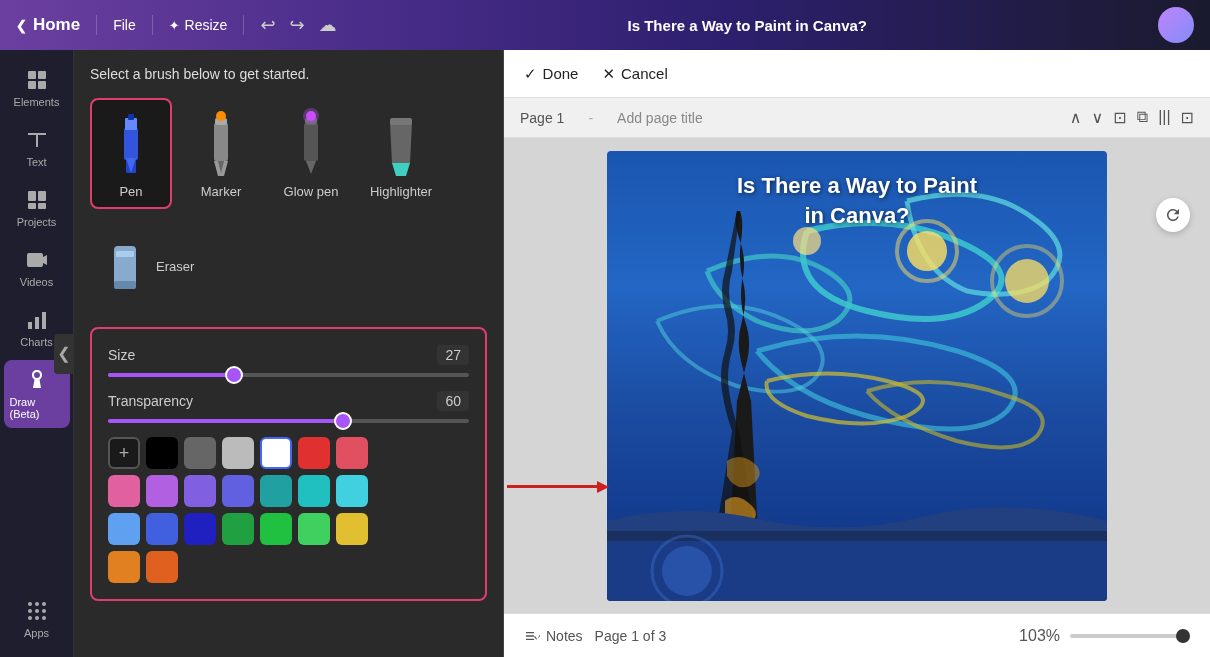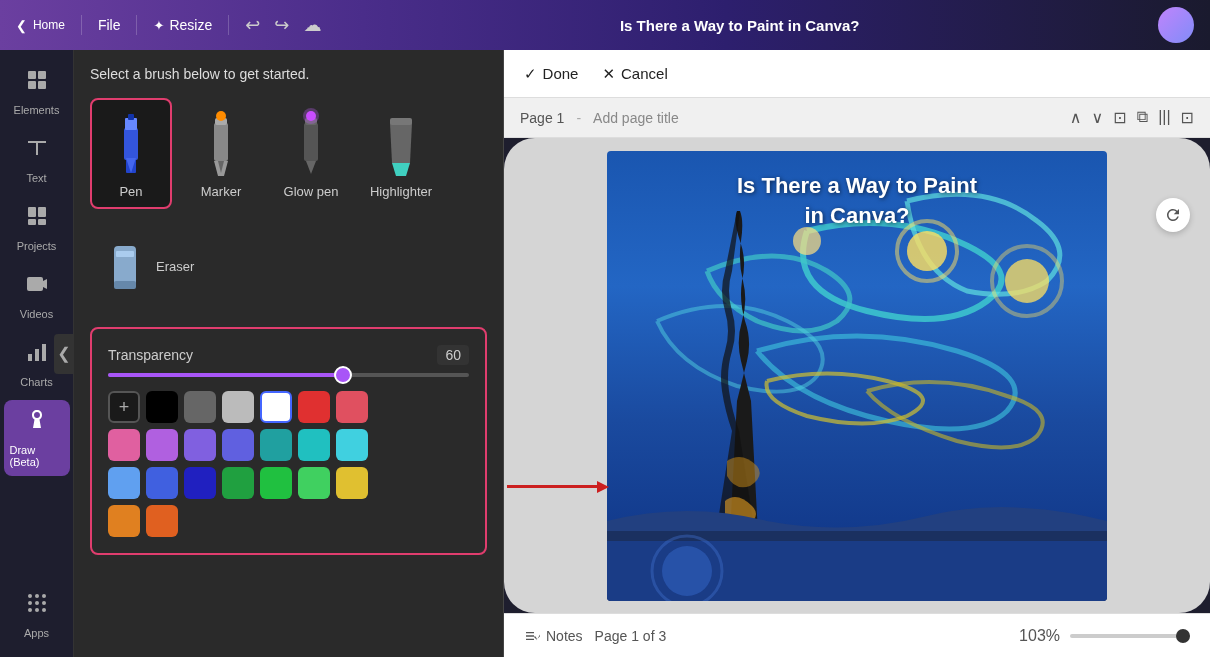--- a/index.html
+++ b/index.html
@@ -6,40 +6,40 @@
     body { font-family: 'Segoe UI', Arial, sans-serif; background: #1e1e2e; color: #fff; width: 1210px; height: 657px; overflow: hidden; display: flex; flex-direction: column; }
 
     
     .topbar {
       height: 50px;
       background: linear-gradient(90deg, #6b3fa0 0%, #4a2d8a 30%, #2d1f6e 60%, #1a1a2e 100%);
       display: flex; align-items: center; padding: 0 16px; gap: 20px;
       flex-shrink: 0;
     }
     .topbar-left { display: flex; align-items: center; gap: 16px; }
-    .topbar-home { display: flex; align-items: center; gap: 6px; font-weight: 400; font-size: 12px; color: #fff; cursor: pointer; }
+    .topbar-home { display: flex; align-items: center; gap: 6px; font-weight: 700; font-size: 17px; color: #fff; cursor: pointer; }
     .topbar-home::before { content: '❮'; font-size: 13px; }
     .topbar-file { font-size: 14px; color: #fff; cursor: pointer; }
     .topbar-resize { display: flex; align-items: center; gap: 5px; font-size: 14px; color: #fff; cursor: pointer; }
     .topbar-icons { display: flex; align-items: center; gap: 14px; }
     .topbar-icon { color: #ccc; font-size: 18px; cursor: pointer; }
     .topbar-center { flex: 1; text-align: center; font-size: 15px; font-weight: 600; color: #fff; }
     .topbar-right { display: flex; align-items: center; gap: 10px; }
     .avatar-circle { width: 36px; height: 36px; border-radius: 50%; background: linear-gradient(135deg, #c084fc, #818cf8); }
 
     
     .main-layout { display: flex; flex: 1; overflow: hidden; }
 
     
     .sidebar-icons {
       width: 74px; background: #1e1e2e; display: flex; flex-direction: column; align-items: center;
       padding: 10px 0; gap: 4px; border-right: 1px solid #333; flex-shrink: 0;
     }
     .sidebar-icon-item {
-      display: flex; flex-direction: column; align-items: center; gap: 12px;
+      display: flex; flex-direction: column; align-items: center; gap: 4px;
       padding: 8px 6px; border-radius: 8px; cursor: pointer; width: 66px; color: #aaa; font-size: 11px;
     }
     .sidebar-icon-item.active { background: #6b3fa0; color: #fff; }
     .sidebar-icon-item svg { width: 24px; height: 24px; }
 
     
     .brush-panel {
       width: 430px; background: #2a2a2a; flex-shrink: 0; overflow-y: auto;
       padding: 16px; border-right: 1px solid #444;
     }
@@ -106,28 +106,28 @@
       height: 48px; background: #fff; border-bottom: 1px solid #ddd;
       display: flex; align-items: center; padding: 0 20px; gap: 24px;
     }
     .action-btn { display: flex; align-items: center; gap: 6px; font-size: 15px; cursor: pointer; color: #333; }
     .action-btn.done { color: #222; }
     .action-btn.cancel { color: #222; }
 
     
     .page-toolbar {
       height: 40px; background: #f0f0f0; border-bottom: 1px solid #ddd;
-      display: flex; align-items: center; padding: 12px 16px; gap: 12px;
+      display: flex; align-items: center; padding: 12px 16px; gap: 24px;
     }
     .page-title-text { font-size: 14px; color: #555; }
     .page-title-add { font-size: 14px; color: #888; }
     .page-toolbar-icons { margin-left: auto; display: flex; gap: 10px; color: #555; }
 
     
-    .canvas-content { flex: 1; position: relative; background: #d0d0d0; overflow: hidden; border-radius: 31px; }
+    .canvas-content { flex: 1; position: relative; background: #d0d0d0; overflow: hidden; }
     .canvas-painting {
       width: 100%; height: 100%; border-radius: 4px;
       background: linear-gradient(180deg, #1a56b0 0%, #2366c4 30%, #1a4a9f 60%, #0d3080 100%);
       position: relative; overflow: hidden;
     }
     .painting-title {
       position: absolute; top: 20px; left: 0; right: 0; text-align: center;
       font-size: 26px; font-weight: 700; color: #fff; text-shadow: 1px 1px 3px rgba(0,0,0,0.5);
       line-height: 1.3;
     }
@@ -317,20 +317,30 @@
           <rect x="14" y="15" width="22" height="40" fill="#88aacc" rx="4"></rect>
           <rect x="14" y="50" width="22" height="8" fill="#6688aa" rx="2"></rect>
           <rect x="16" y="20" width="18" height="6" fill="#aaccee" rx="1"></rect>
         </svg>
       </div>
       <span class="eraser-label">Eraser</span>
     </div>
 
     <div class="settings-box">
 
+      <div class="slider-section">
+        <div class="slider-row">
+          <span class="slider-label">Size</span>
+          <span class="slider-value">27</span>
+        </div>
+        <div class="slider-track" style="width:100%">
+          <div class="slider-fill" style="width:35%"></div>
+          <div class="slider-thumb" style="left:calc(35% - 9px)"></div>
+        </div>
+      </div>
 
       <div class="slider-section">
         <div class="slider-row">
           <span class="slider-label">Transparency</span>
           <span class="slider-value">60</span>
         </div>
         <div class="slider-track" style="width:100%">
           <div class="slider-fill" style="width:65%"></div>
           <div class="slider-thumb" style="left:calc(65% - 9px)"></div>
         </div>

